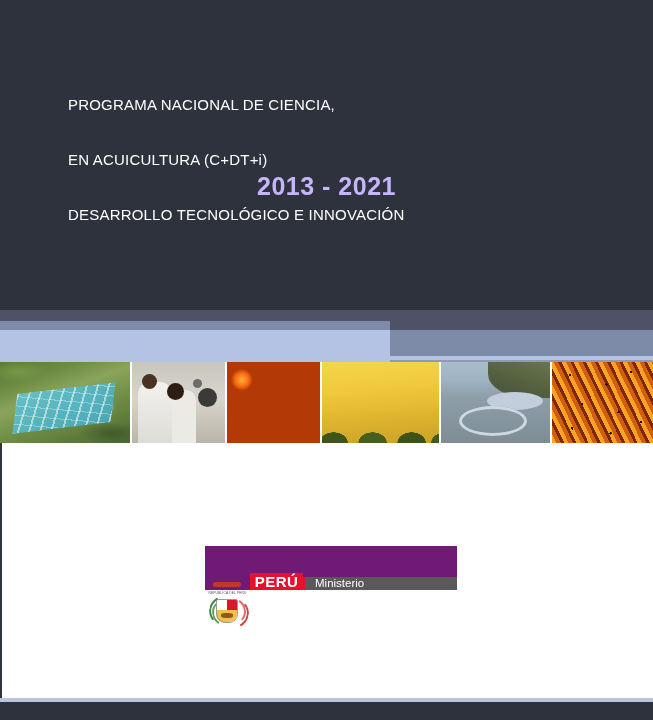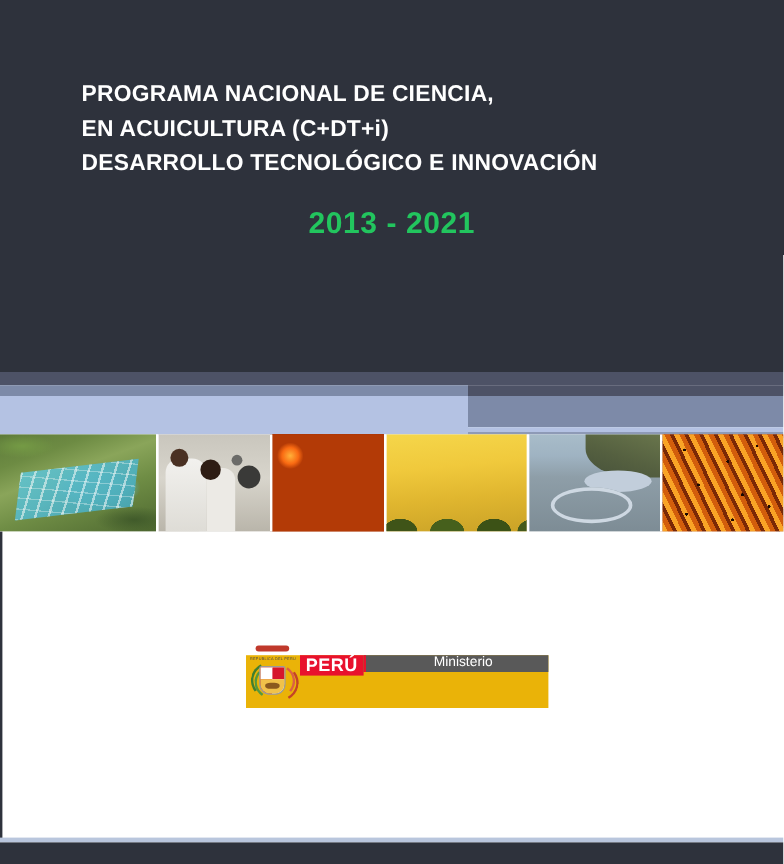--- a/index.html
+++ b/index.html
@@ -33,33 +33,34 @@
     background: #2e323c;
   }
   .title-block {
     position: absolute;
     left: 68px;
     top: 64px;
     width: 540px;
   }
   .title-line {
     color: #ffffff;
-    font-size: 19px;
-    font-weight: bold;
+    font-size: 15px;
+    font-weight: normal;
     letter-spacing: 0.2px;
     line-height: 29px;
     white-space: nowrap;
+    margin-top: 26px;
   }
   .subtitle {
     position: absolute;
     left: 0;
     top: 172px;
     width: 653px;
     text-align: center;
-    color: #22c55e;
+    color: #c4b5fd;
     font-size: 25px;
     font-weight: bold;
     letter-spacing: 0.5px;
   }
 
   
   .bands {
     position: absolute;
     left: 0;
     top: 310px;
@@ -249,22 +250,22 @@
   }
 
   
   .logo {
     position: absolute;
     left: 205px;
     top: 546px;
     width: 252px;
     height: 44px;
     display: flex;
-    align-items: flex-start;
-    background: #eab308;
+    align-items: flex-end;
+    background: #701a75;
   }
   .logo-crest {
     width: 45px;
     position: relative;
     background: #ffffff;
   }
   .logo-peru {
     width: 53px;
     background: #e8112d;
     color: #ffffff;
@@ -273,21 +274,21 @@
     justify-content: center;
     font-size: 15px;
     font-weight: bold;
     letter-spacing: 0.4px;
   }
   .logo-ministry {
     flex: 1;
     background: #595959;
     color: #ffffff;
     display: flex;
-    flex-direction: row;
+    flex-direction: column;
     justify-content: center;
     padding-left: 10px;
     border-left: 2px solid #e8112d;
     box-sizing: border-box;
   }
   .logo-ministry span {
     font-size: 11.5px;
     line-height: 13.5px;
     white-space: nowrap;
   }

